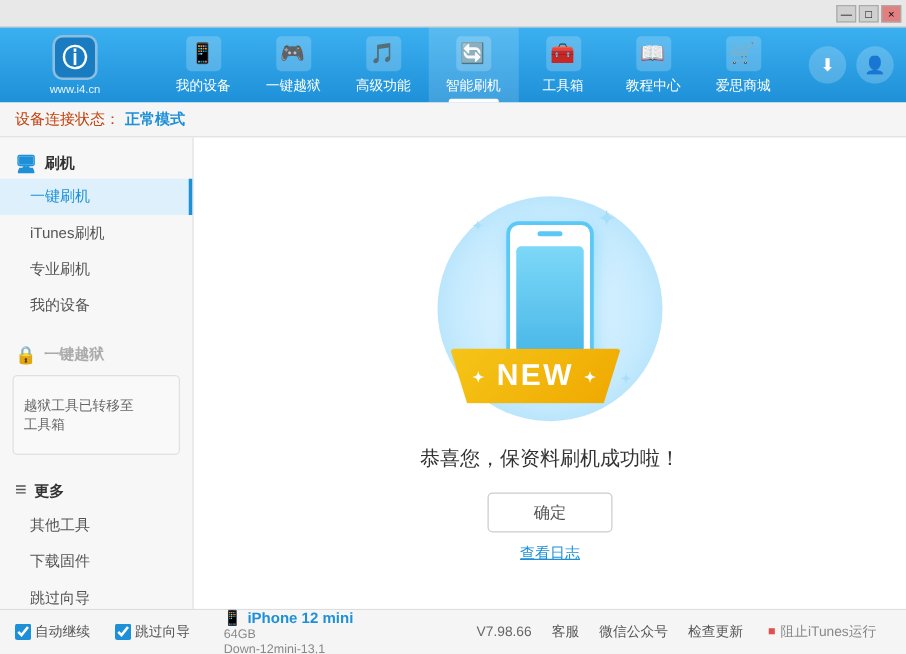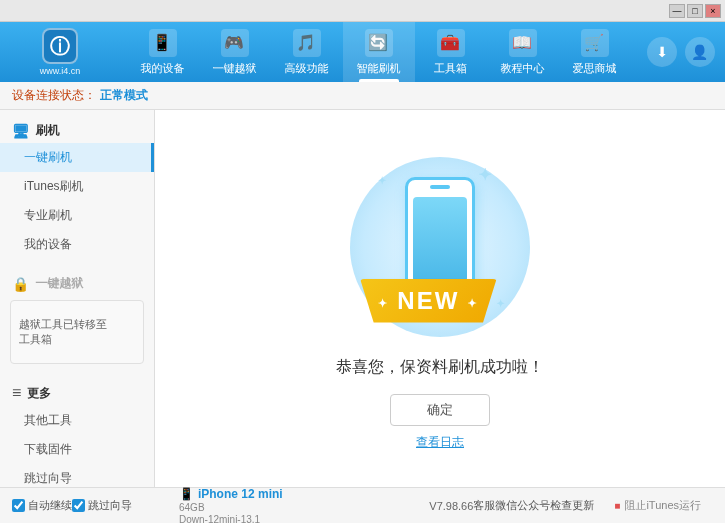--- a/index.html
+++ b/index.html
@@ -286,21 +286,21 @@
       display: flex;
       align-items: center;
       padding: 0 12px;
       gap: 0;
     }
 
     .bottom-left {
       width: 155px;
       display: flex;
       align-items: center;
-      gap: 0;
+      gap: 20px;
       flex-shrink: 0;
     }
 
     .checkbox-item {
       display: flex;
       align-items: center;
       gap: 3px;
       font-size: 11px;
       color: #555;
       cursor: pointer;
@@ -323,20 +323,21 @@
       font-weight: bold;
       display: flex; align-items: center; gap: 4px;
     }
     .device-phone-icon { font-size: 12px; color: #1e90d8; }
     .device-detail { font-size: 10px; color: #888; }
 
     .bottom-right {
       margin-left: auto;
       display: flex;
       align-items: center;
+      gap: 16px;
     }
     .bottom-status { font-size: 11px; color: #666; }
     .bottom-link { font-size: 11px; color: #555; cursor: pointer; }
 
     .itunes-status {
       display: flex;
       align-items: center;
       gap: 4px;
       padding: 0 12px;
       font-size: 11px;

